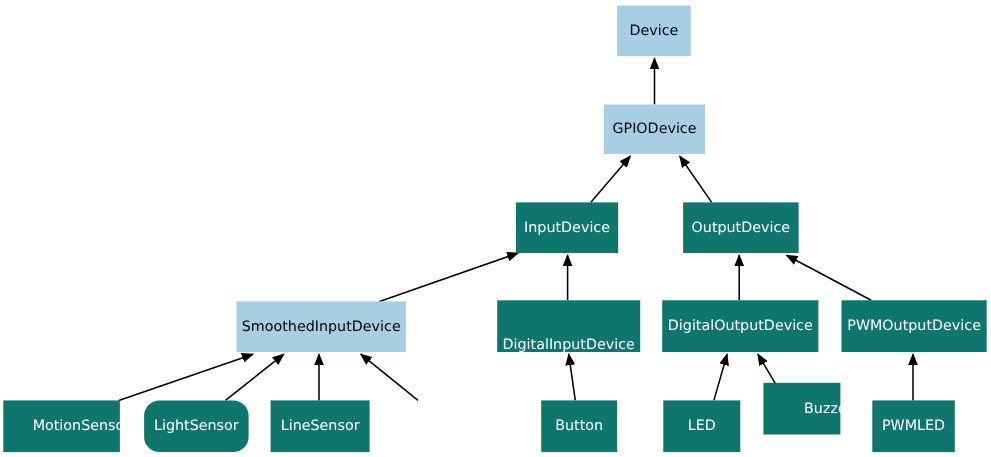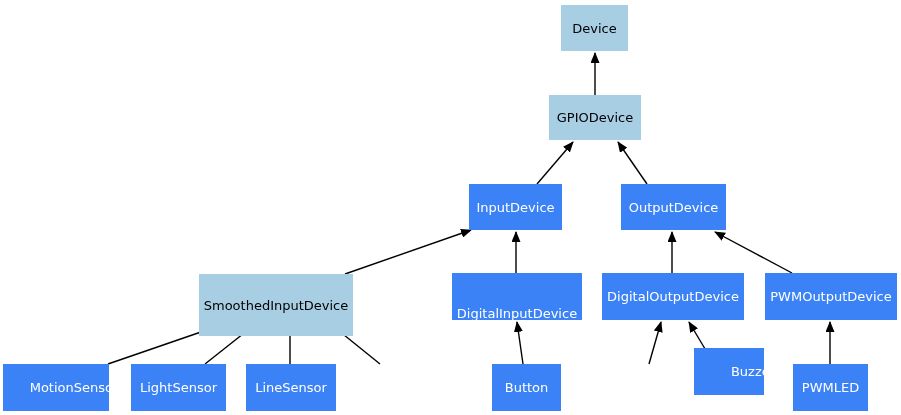--- a/index.html
+++ b/index.html
@@ -30,21 +30,21 @@
     position: absolute;
     display: flex;
     align-items: center;
     justify-content: center;
     font-size: 13px;
     line-height: 1;
     box-sizing: border-box;
     white-space: nowrap;
   }
   .node.dark {
-    background: #3b82f6;
+    background: #0f766e;
     color: #ffffff;
   }
   .node.light {
     background: #a8cee4;
     color: #000000;
   }
 </style>
 </head>
 <body>
 
@@ -78,43 +78,46 @@
     </div>
   <div class="node light" style="left:549px; top:95px; width:92px;  height:45px;">
       <span>GPIODevice</span>
     </div>
   <div class="node dark" style="left:469px; top:184px; width:93px;  height:46px;">
       <span>InputDevice</span>
     </div>
   <div class="node dark" style="left:621px; top:184px; width:105px; height:46px;">
       <span>OutputDevice</span>
     </div>
-  <div class="node light" style="left:199px; top:274px; width:154px; height:62px;">
+  <div class="node light" style="left:215px; top:274px; width:154px; height:46px;">
       <span>SmoothedInputDevice</span>
     </div>
   <div class="node dark" style="left:452px; top:273px; width:130px; height:47px;align-items:flex-end;">
       <span>DigitalInputDevice</span>
     </div>
   <div class="node dark" style="left:602px; top:273px; width:142px; height:47px;">
       <span>DigitalOutputDevice</span>
     </div>
   <div class="node dark" style="left:765px; top:273px; width:132px; height:47px;">
       <span>PWMOutputDevice</span>
     </div>
   <div class="node dark" style="left:3px;   top:364px; width:106px; height:47px;padding-left:36px;">
       <span>MotionSensor</span>
     </div>
-  <div class="node dark" style="left:131px; top:364px; width:95px;  height:47px;">
+  <div class="node dark" style="left:131px; top:364px; width:95px;  height:47px;border-radius:14px;">
       <span>LightSensor</span>
     </div>
   <div class="node dark" style="left:246px; top:364px; width:90px;  height:47px;">
       <span>LineSensor</span>
     </div>
   <div class="node dark" style="left:492px; top:364px; width:69px;  height:47px;">
       <span>Button</span>
+    </div>
+  <div class="node dark" style="left:603px; top:364px; width:70px;  height:47px;">
+      <span>LED</span>
     </div>
   <div class="node dark" style="left:694px; top:348px; width:70px;  height:47px;padding-left:48px;">
       <span>Buzzer</span>
     </div>
   <div class="node dark" style="left:793px; top:364px; width:75px;  height:47px;">
       <span>PWMLED</span>
     </div>
 
 </div>
 

